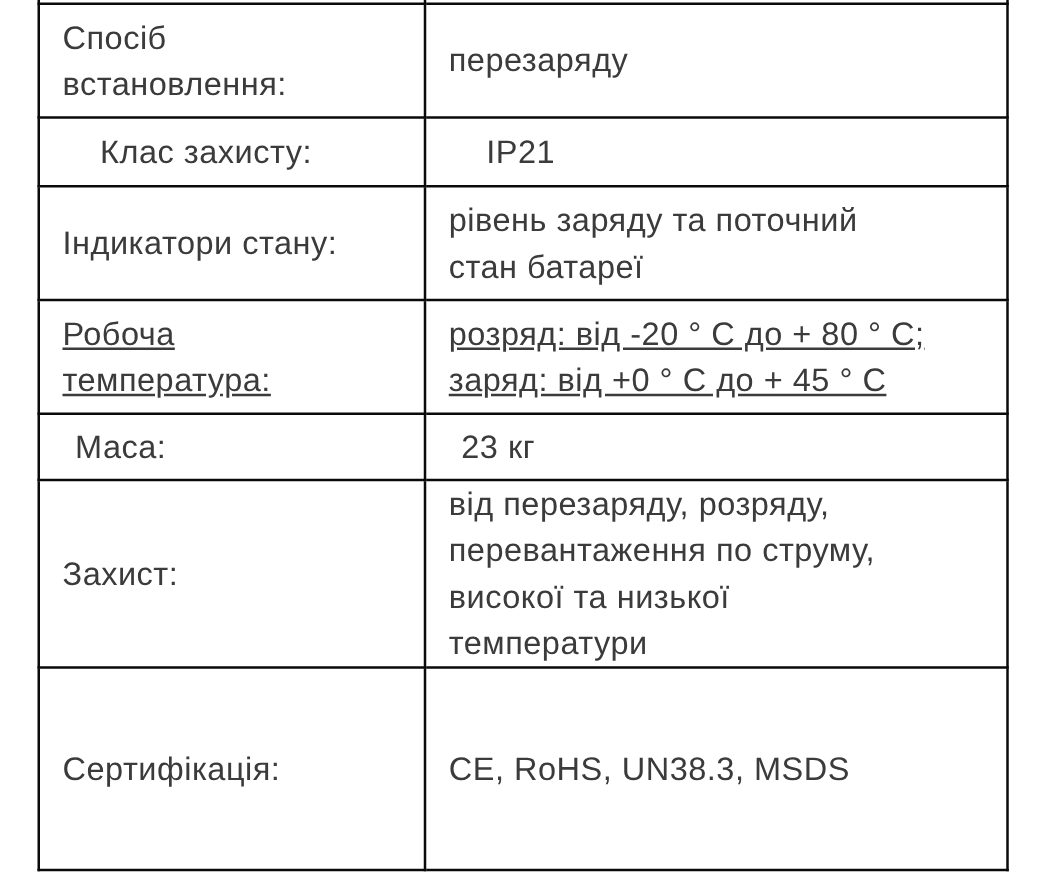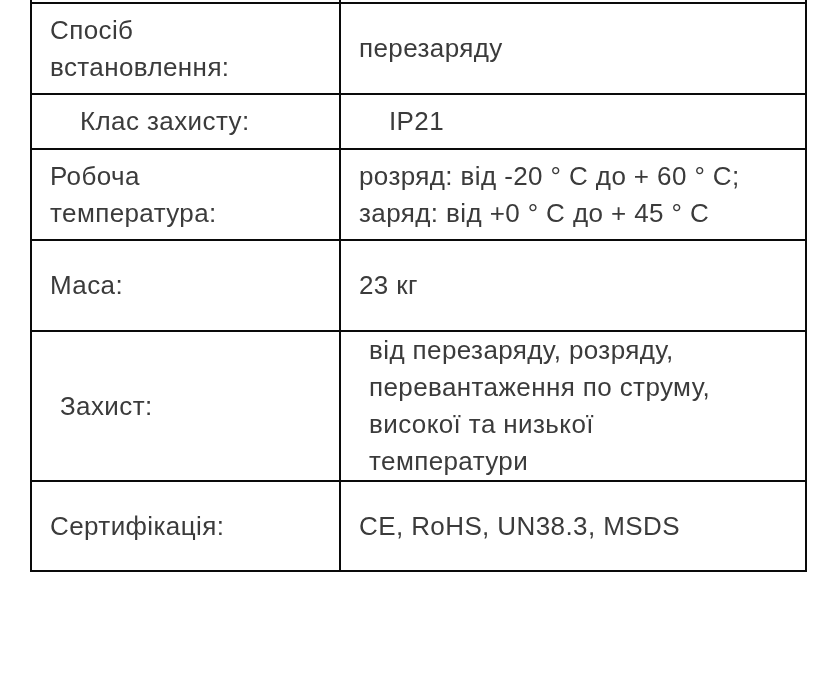--- a/index.html
+++ b/index.html
@@ -42,21 +42,21 @@
   }
   td .cell-text {
     white-space: pre-line;   
     display: block;
   }
   
   tbody tr:nth-child(1) td { height: 40px; }
   tbody tr:nth-child(2) td { height: 89px; }
   tbody tr:nth-child(3) td { height: 53px; padding-left: 48px; }
   tbody tr:nth-child(4) td { height: 89px; }
-  tbody tr:nth-child(5) td { height: 89px; }
+  tbody tr:nth-child(5) td { height: 89px; text-decoration: underline; }
   tbody tr:nth-child(6) td { height: 51px; padding-left: 28px; }
   tbody tr:nth-child(7) td { height: 88px; }
   tbody tr:nth-child(8) td { height: 160px; }
   tbody tr:nth-child(9) td { height: 50px; }
 </style>
 </head>
 <body>
 
 <div class="viewport">
   <table class="spec-table">
@@ -83,25 +83,34 @@
         <tr>
           <td>
             <span class="cell-text">Клас захисту:</span>
           </td>
           <td>
             <span class="cell-text">IP21</span>
           </td>
         </tr>
         <tr>
           <td>
+            <span class="cell-text">Індикатори стану:</span>
+          </td>
+          <td>
+            <span class="cell-text">рівень заряду та поточний
+стан батареї</span>
+          </td>
+        </tr>
+        <tr>
+          <td>
             <span class="cell-text">Робоча
 температура:</span>
           </td>
           <td>
-            <span class="cell-text">розряд: від -20 ° C до + 60 ° C;
+            <span class="cell-text">розряд: від -20 ° C до + 80 ° C;
 заряд: від +0 ° C до + 45 ° C</span>
           </td>
         </tr>
         <tr>
           <td>
             <span class="cell-text">Маса:</span>
           </td>
           <td>
             <span class="cell-text">23 кг</span>
           </td>

